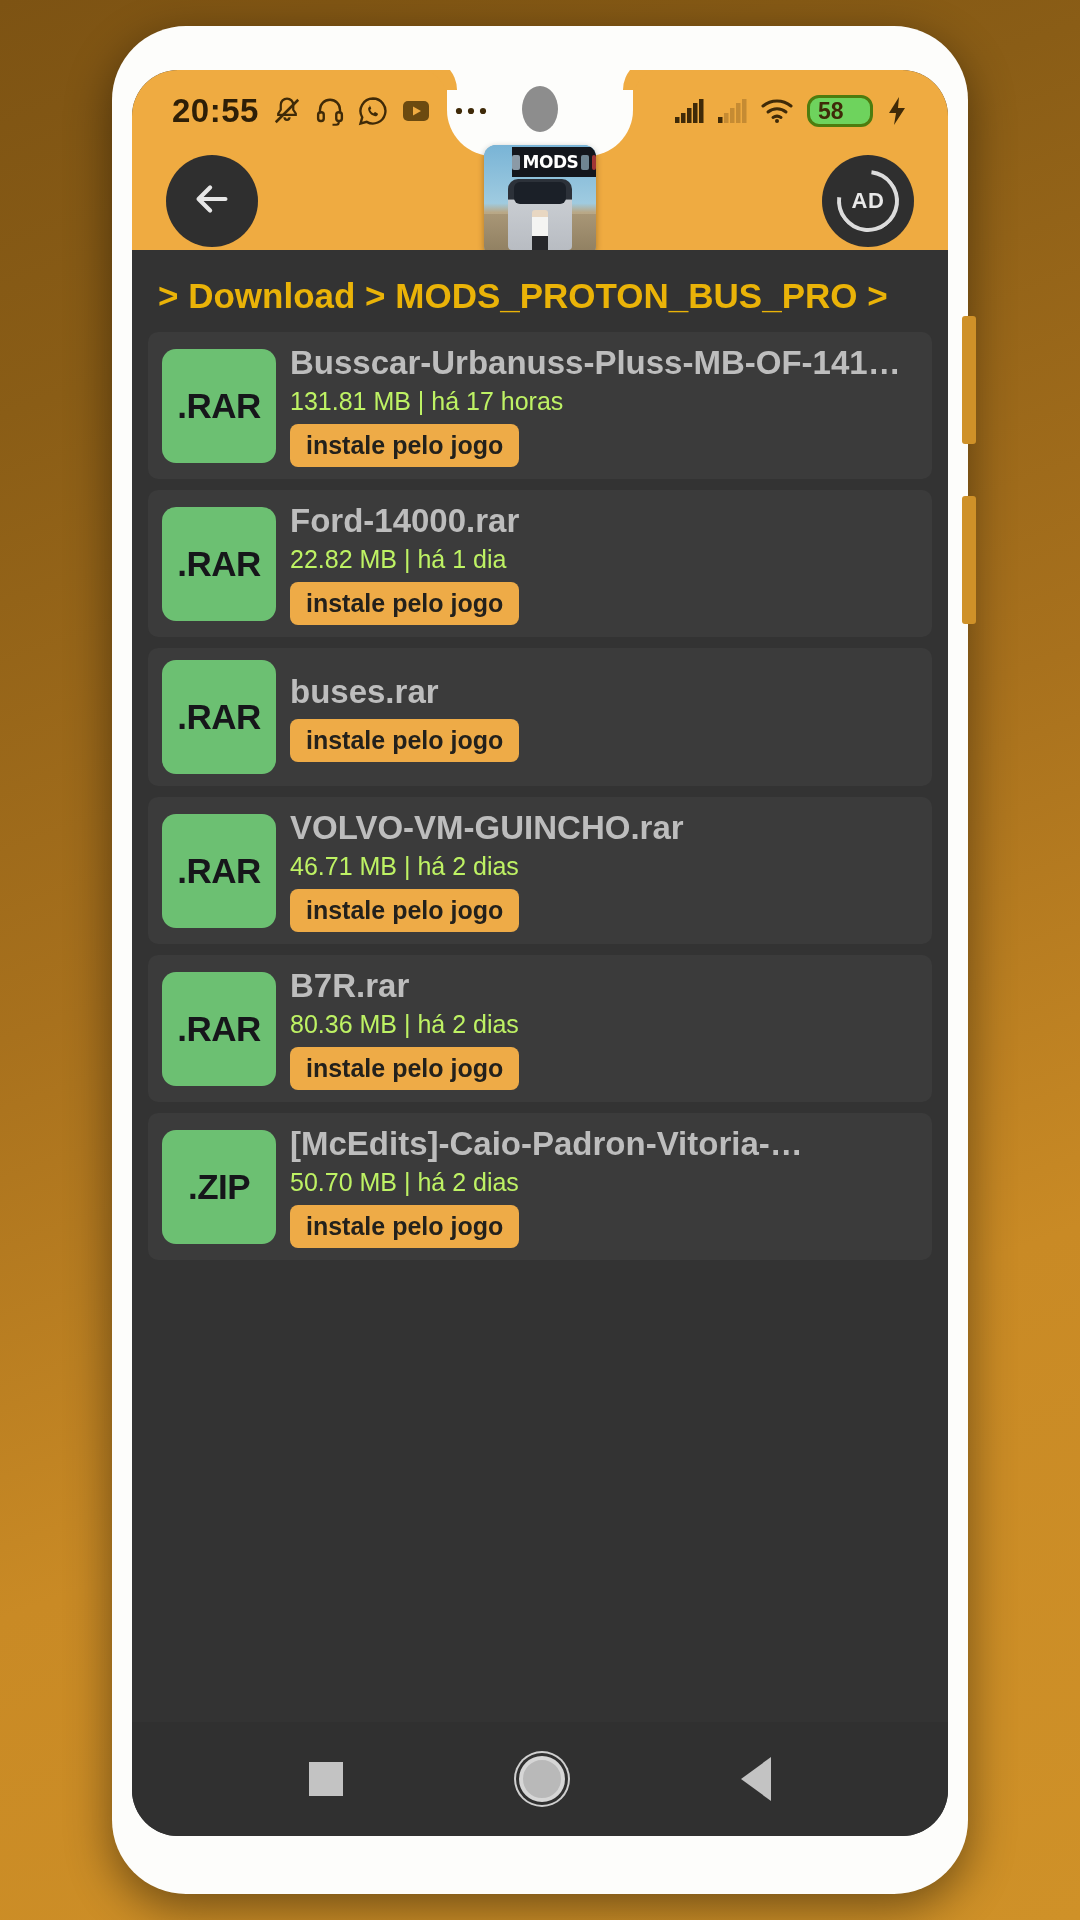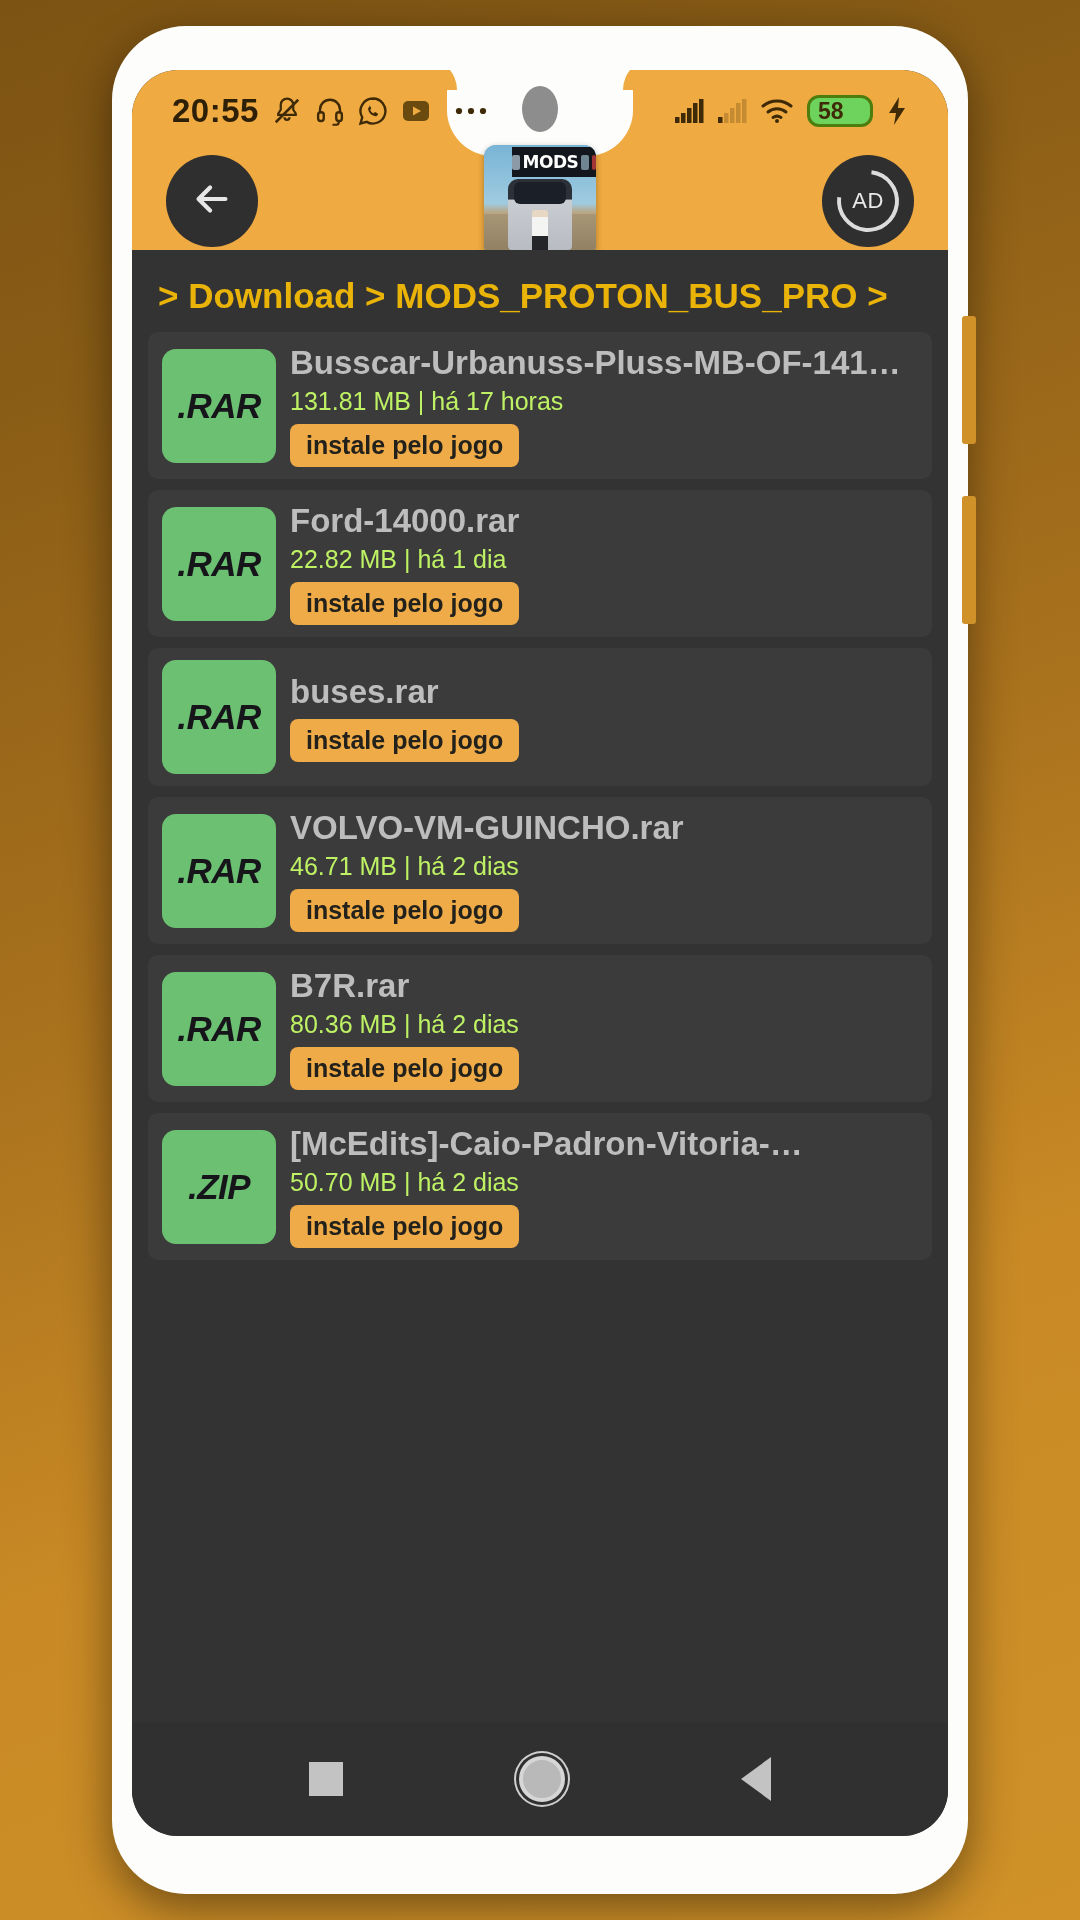--- a/index.html
+++ b/index.html
@@ -87,21 +87,21 @@
     width:92px; height:92px; border-radius:50%;
     background:#2f2f2f; display:flex; align-items:center; justify-content:center;
     flex:0 0 auto;
   }
   #ad-button{
     width:92px; height:92px; border-radius:50%;
     background:#2f2f2f; display:flex; align-items:center; justify-content:center;
     flex:0 0 auto; position:relative;
   }
   #ad-label{
-    font-size:22px; font-weight:normal; color:#e9e9e9; letter-spacing:.5px;
+    font-size:22px; font-weight:bold; color:#e9e9e9; letter-spacing:.5px;
   }
   #ad-ring{
     position:absolute; width:62px; height:62px; border-radius:50%;
     border:4px solid #dcdcdc;
     border-top-color:transparent;
     transform:rotate(-38deg);
   }
 
   
   #app-icon{
@@ -156,21 +156,20 @@
     display:flex; align-items:center; gap:14px;
     background:#3b3b3b; border-radius:10px;
     padding:12px 14px; min-height:138px;
   }
   .file-ext-badge{
     width:114px; height:114px; flex:0 0 auto;
     background:#6cc072; border-radius:14px;
     display:flex; align-items:center; justify-content:center;
     color:#16161a; font-size:35px; font-weight:bold;
     letter-spacing:-.5px;
-    font-style:italic;
   }
   .file-info{ flex:1 1 auto; min-width:0; display:flex; flex-direction:column; gap:5px; }
   .file-name{
     font-size:33px; font-weight:bold; color:#bdbdbd;
     white-space:nowrap; overflow:hidden; text-overflow:ellipsis;
   }
   .file-meta{ font-size:25px; color:#bef264; }
   .file-tag{
     align-self:flex-start; background:#eeab47; color:#23211c;
     font-size:25px; font-weight:bold;

